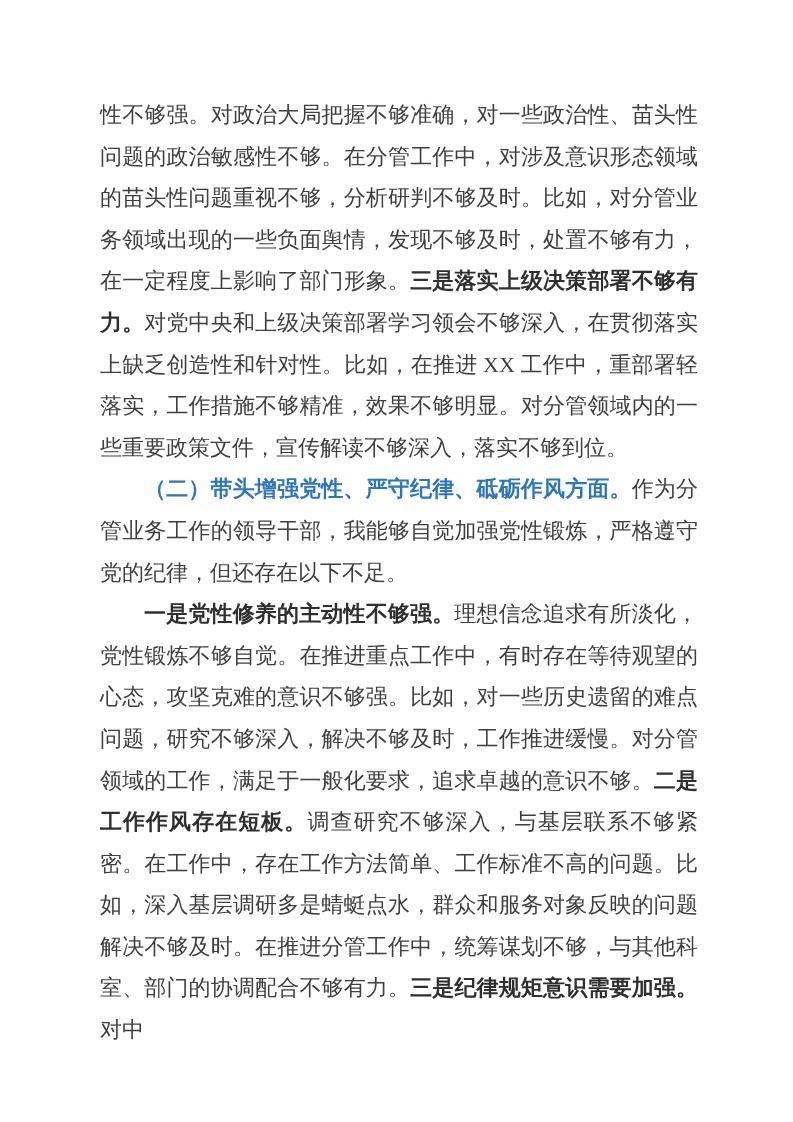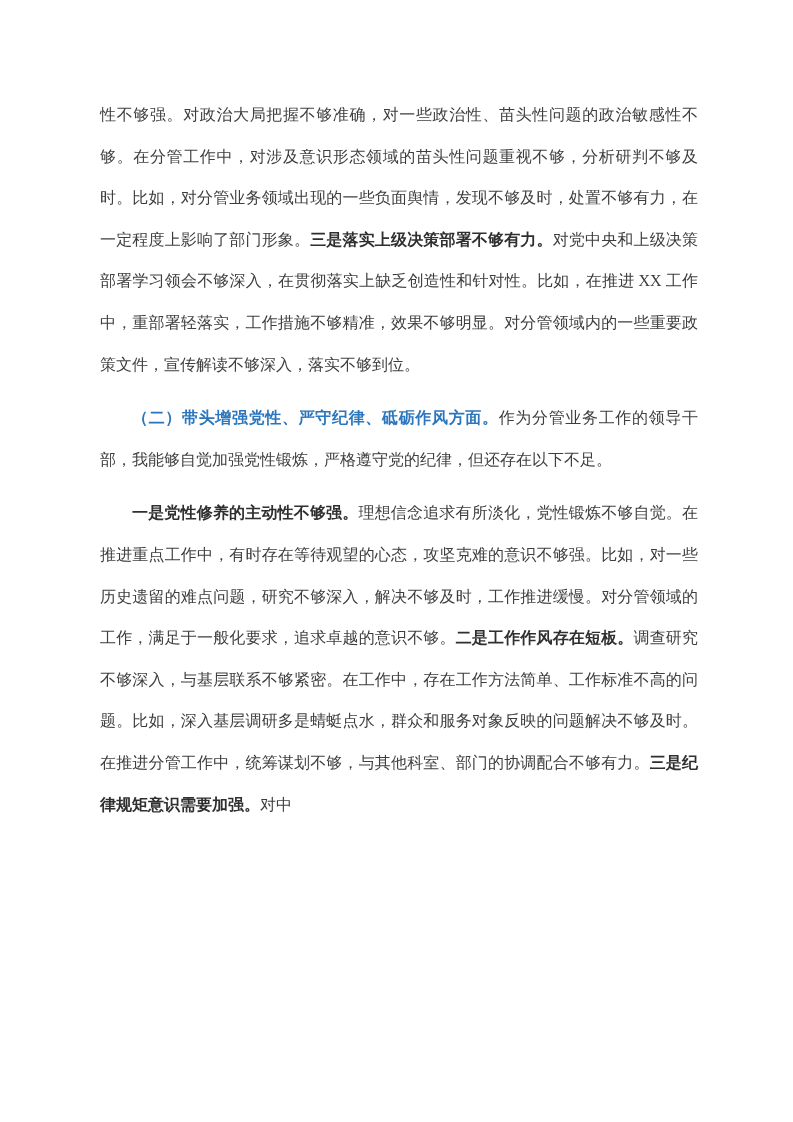--- a/index.html
+++ b/index.html
@@ -14,34 +14,33 @@
     background: #ffffff;
     overflow: hidden;
     box-sizing: border-box;
   }
   .doc-content {
     position: absolute;
     left: 100px;
     top: 94px;
     width: 598px;
     font-family: "Liberation Serif", "DejaVu Serif", serif;
-    font-size: 16px;
+    font-size: 22px;
     line-height: 41.6px;
     color: #3e3e3e;
     text-align: justify;
     text-justify: inter-ideograph;
     word-break: break-all;
   }
   .doc-content p {
     margin: 0;
     padding: 0;
   }
   p.indent {
     text-indent: 2em;
-    margin-top: 12px;
   }
   .run-bold {
     font-weight: 700;
     color: #2f2f2f;
   }
   .run-blue-bold {
     font-weight: 700;
     color: #2b76bd;
   }
 </style>

